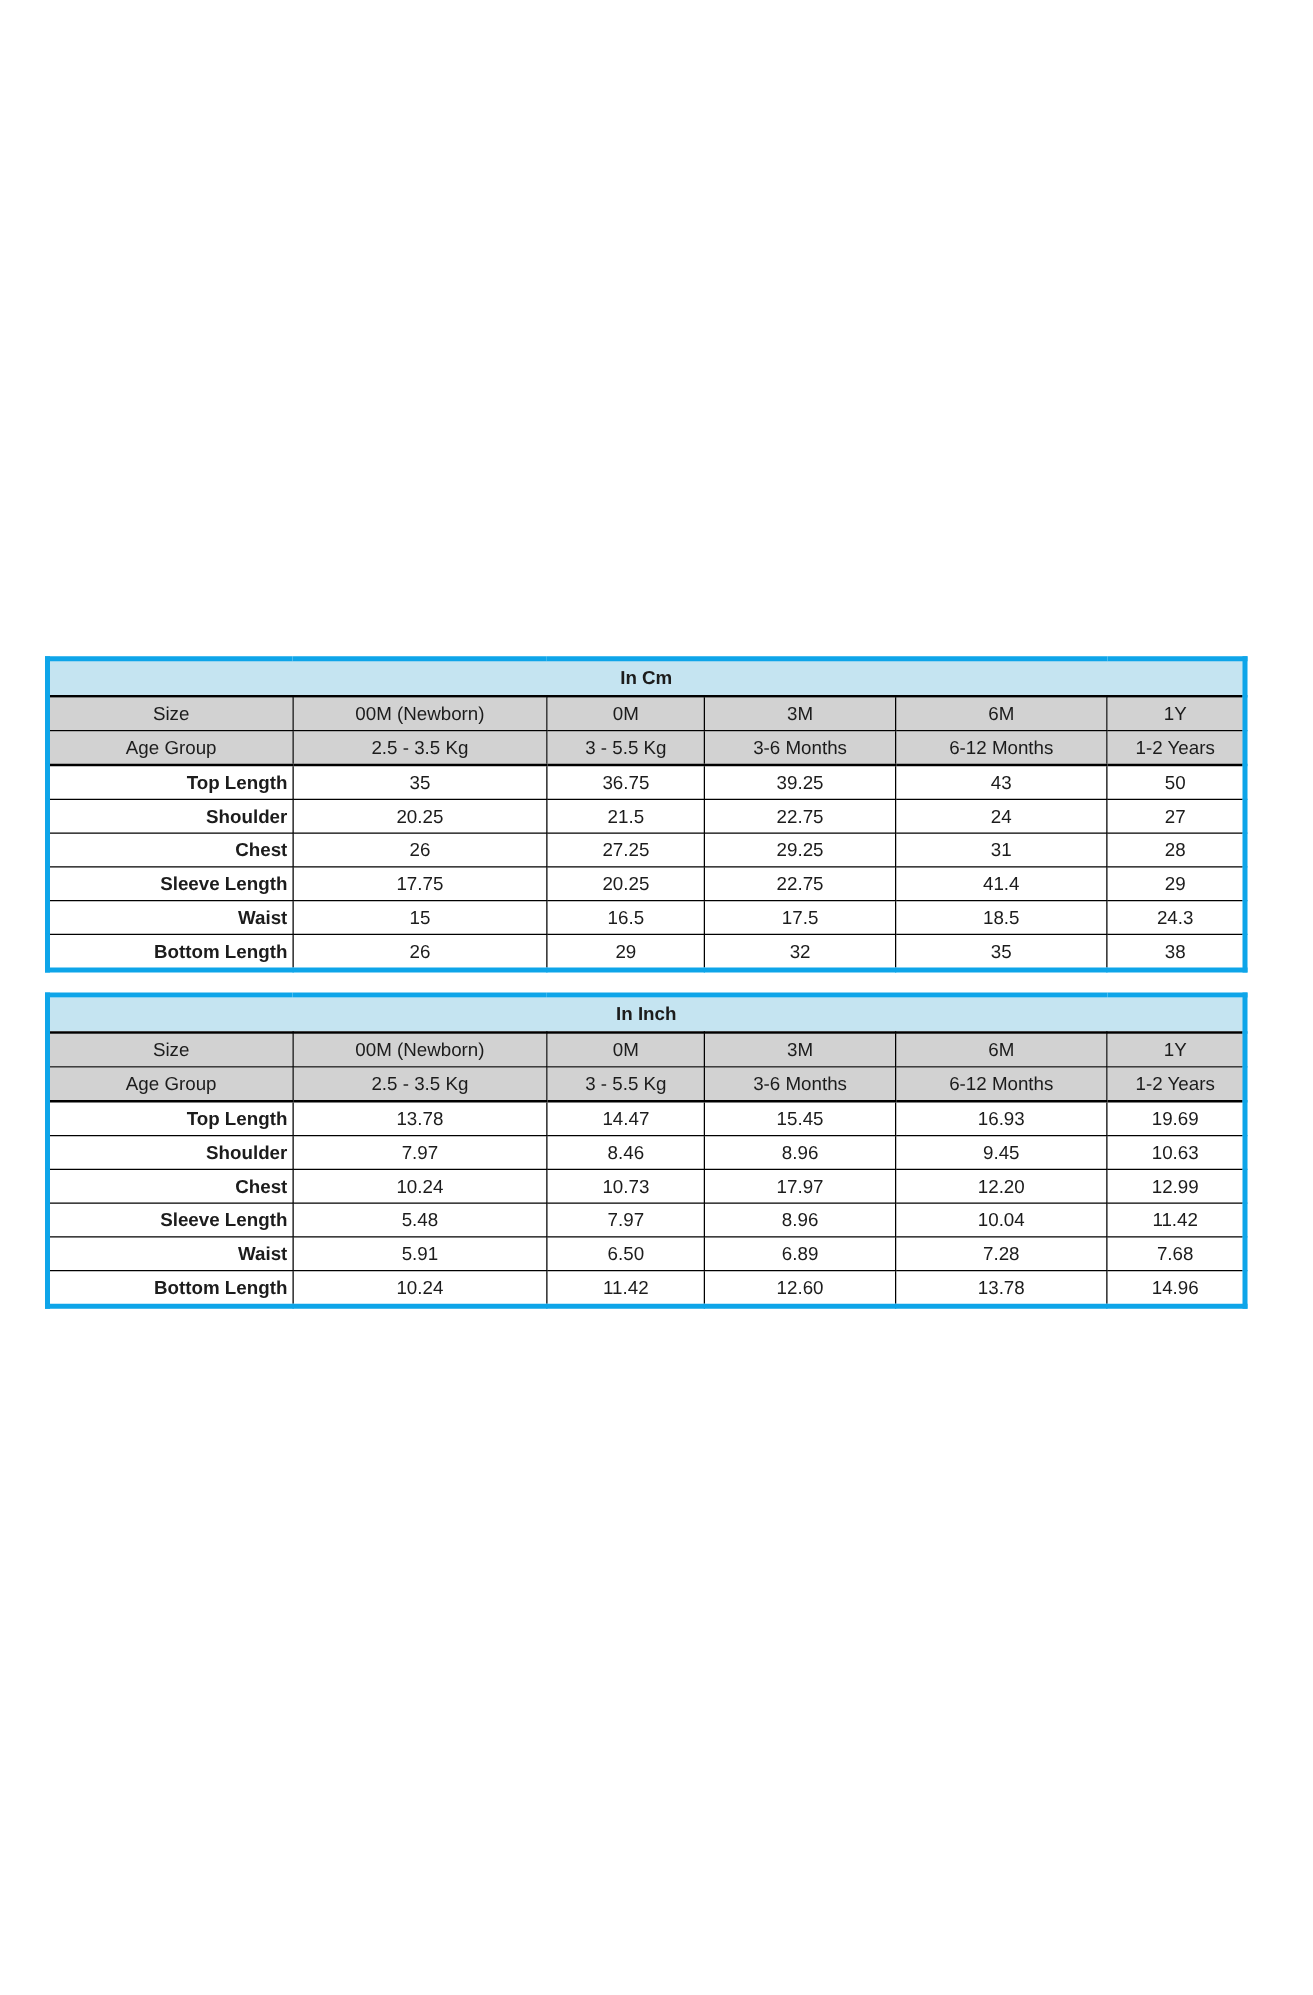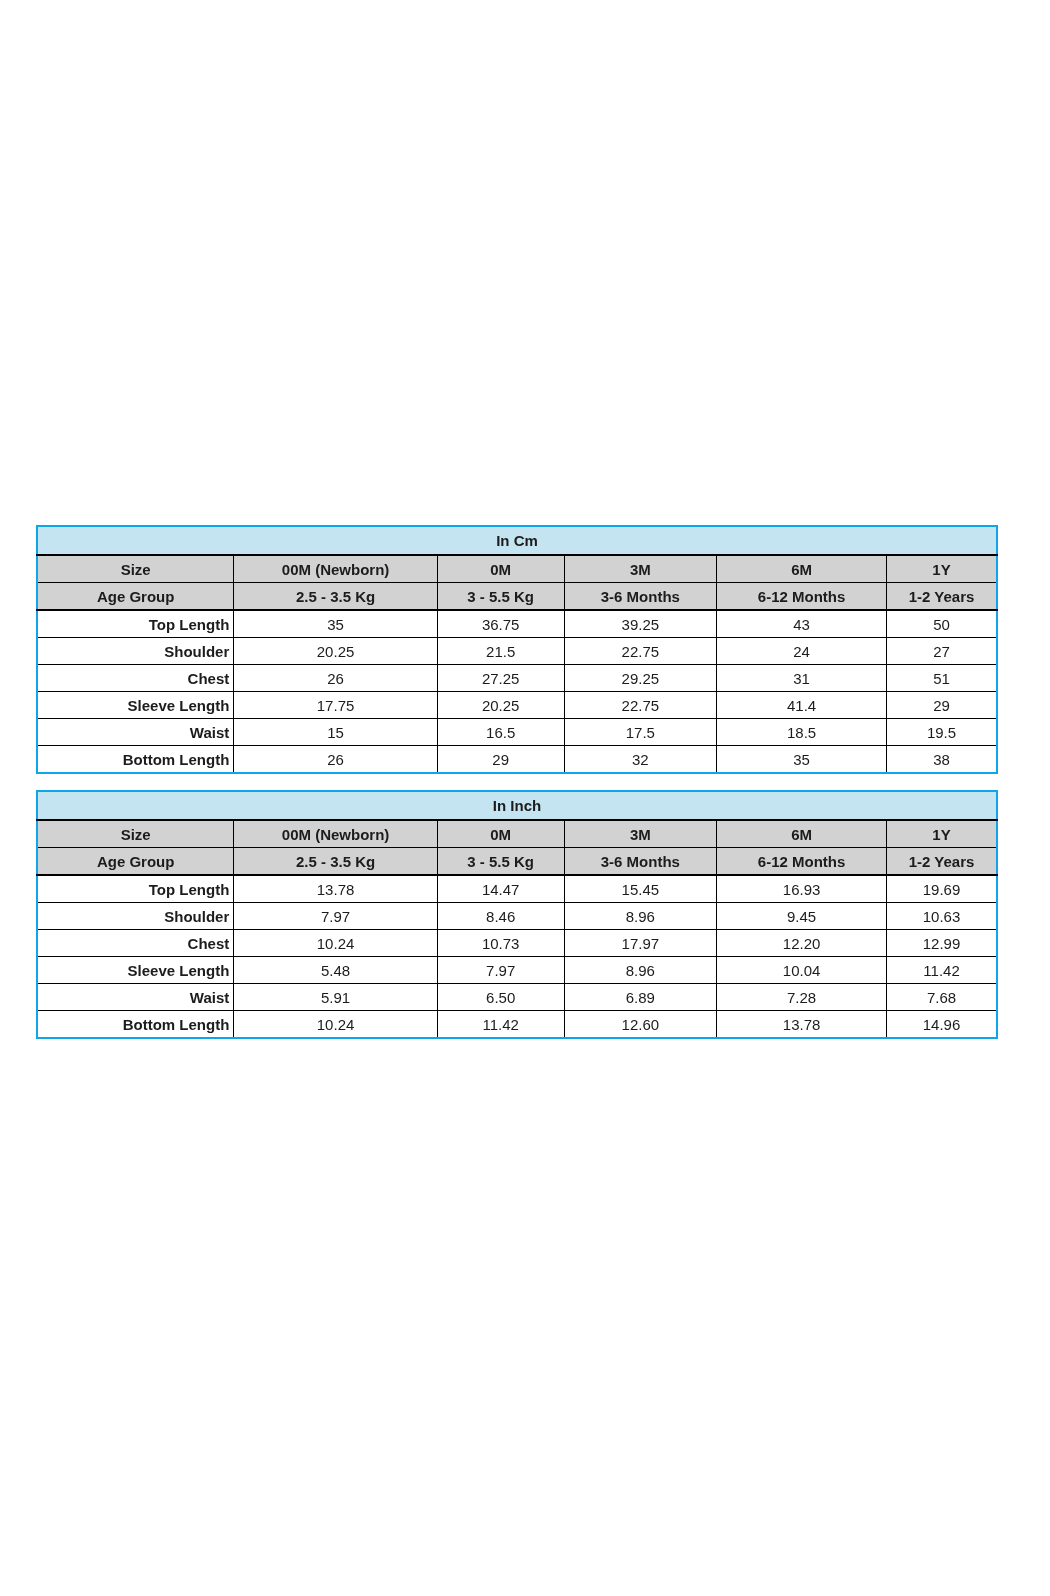--- a/index.html
+++ b/index.html
@@ -13,21 +13,21 @@
   .tables-wrap {
     position: absolute;
     left: 36px;
     top: 525px;
     width: 962px;
   }
   table.size-table {
     border-collapse: collapse;
     width: 100%;
     table-layout: fixed;
-    border: 2px solid #0ea5e9;
+    border: 4px solid #0ea5e9;
     padding-left: 16px;
   }
   table.size-table + table.size-table { margin-top: 16px; }
   .size-table td {
     border: 1px solid #000;
     height: 26px;
     text-align: center;
     vertical-align: middle;
     font-size: 15px;
     padding: 0 4px;
@@ -35,21 +35,21 @@
     white-space: nowrap;
   }
   .size-table tr.title-row td {
     background: #c5e4f1;
     font-weight: 700;
     height: 27px;
     border-bottom: 2px solid #000;
   }
   .size-table tr.hdr-row td {
     background: #d2d2d2;
-    font-weight: 700;
+    font-weight: 400;
   }
   .size-table tr.hdr-row.age-row td { border-bottom: 2px solid #000; }
   .size-table td.lbl {
     text-align: right;
     padding-left: 9px;
     font-weight: 700;
   }
   
   col.c0 { width: 20.5%; }
   col.c1 { width: 21.2%; }
@@ -107,37 +107,37 @@
         <td>22.75</td>
         <td>24</td>
         <td>27</td>
       </tr>
       <tr>
         <td class="lbl">Chest</td>
         <td>26</td>
         <td>27.25</td>
         <td>29.25</td>
         <td>31</td>
-        <td>51</td>
+        <td>28</td>
       </tr>
       <tr>
         <td class="lbl">Sleeve Length</td>
         <td>17.75</td>
         <td>20.25</td>
         <td>22.75</td>
         <td>41.4</td>
         <td>29</td>
       </tr>
       <tr>
         <td class="lbl">Waist</td>
         <td>15</td>
         <td>16.5</td>
         <td>17.5</td>
         <td>18.5</td>
-        <td>19.5</td>
+        <td>24.3</td>
       </tr>
       <tr>
         <td class="lbl">Bottom Length</td>
         <td>26</td>
         <td>29</td>
         <td>32</td>
         <td>35</td>
         <td>38</td>
       </tr>
     </tbody>

